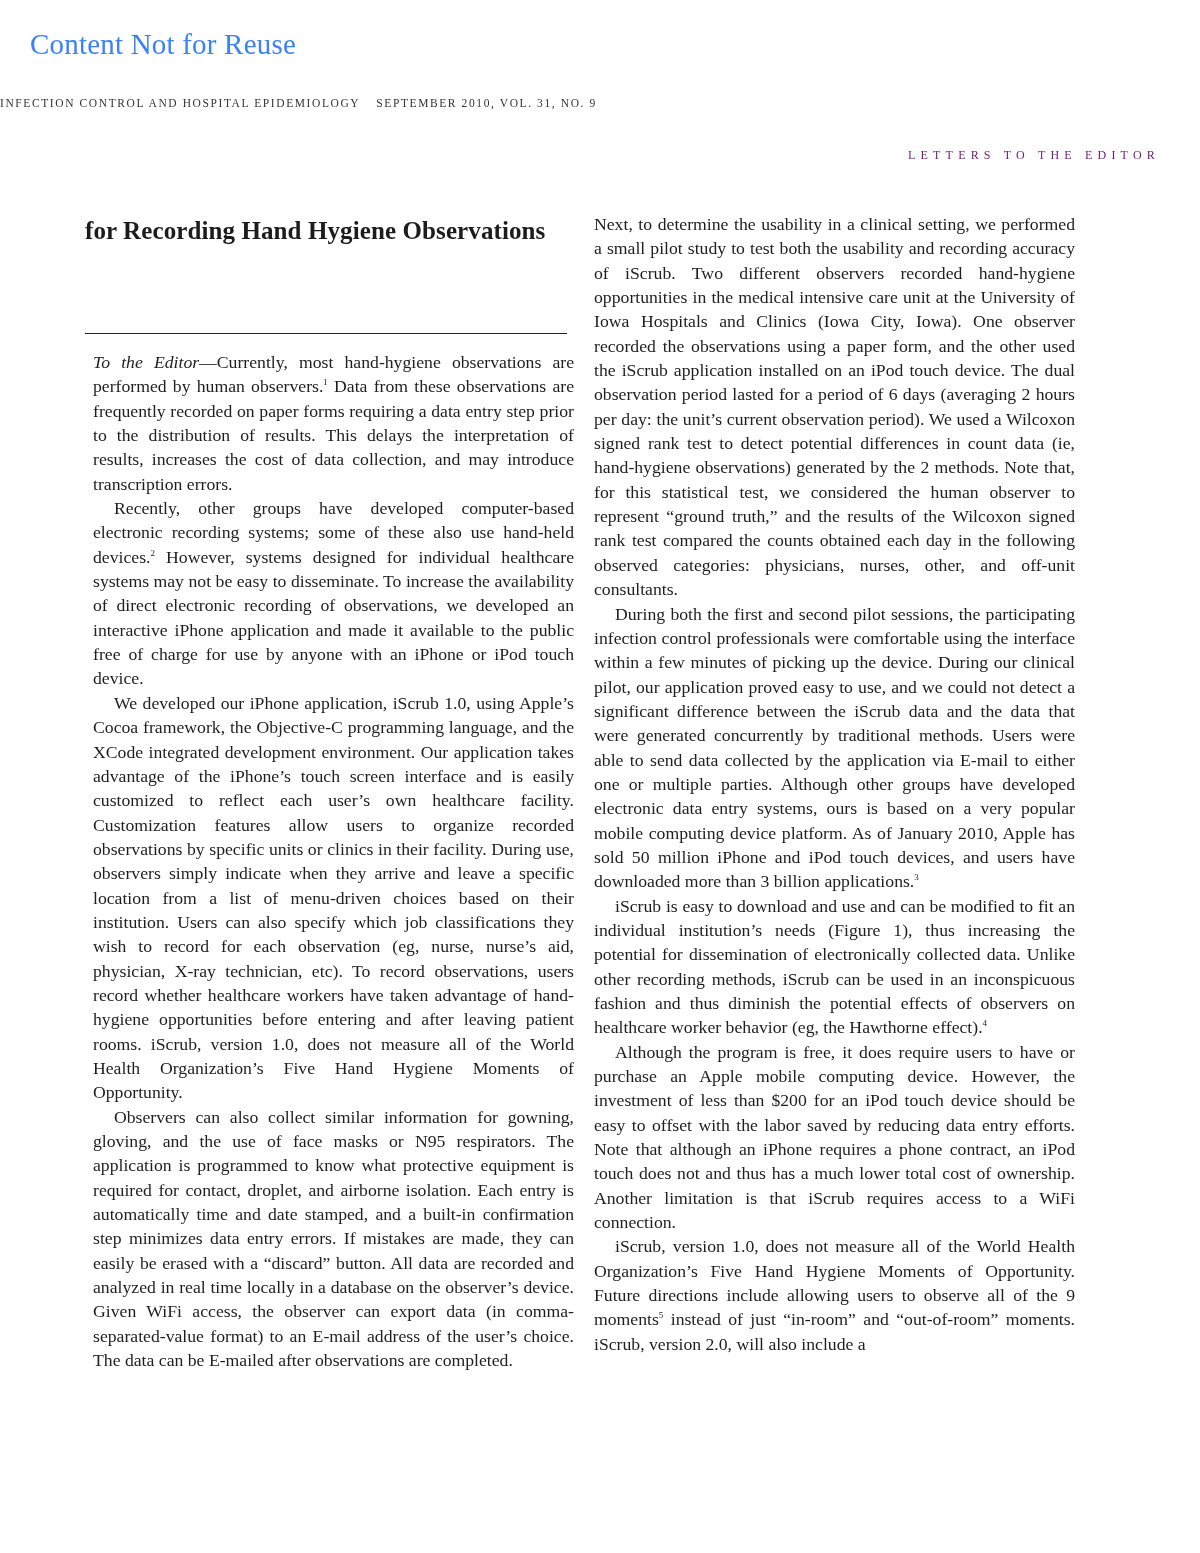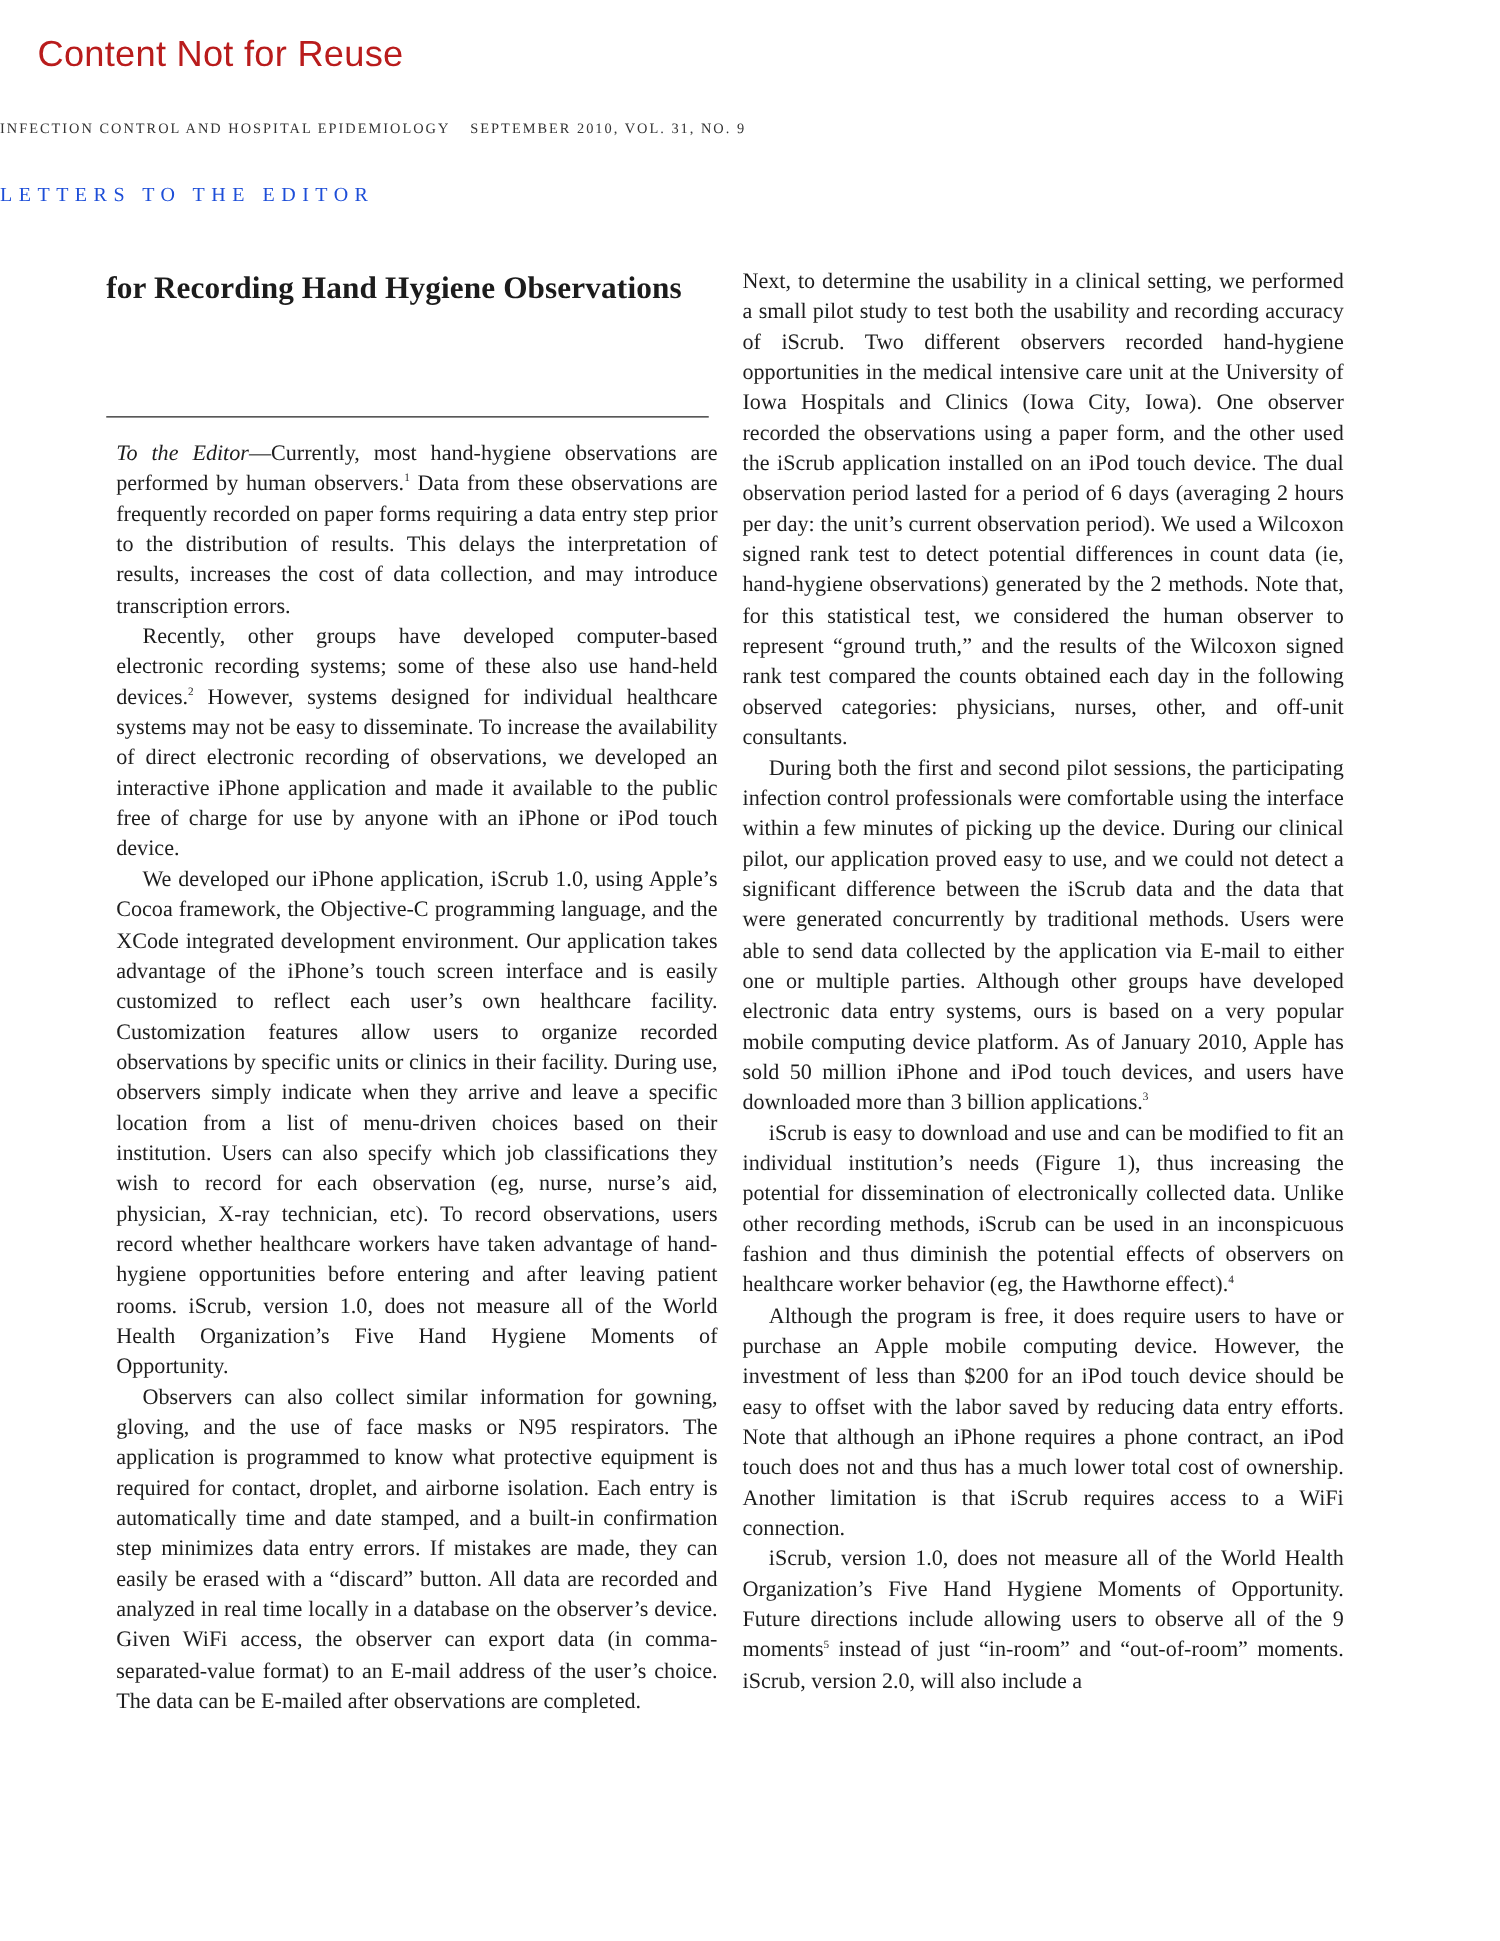--- a/index.html
+++ b/index.html
@@ -12,23 +12,23 @@
       height: 1553px;
       position: relative;
       overflow: hidden;
       color: #1e1e1e;
       font-family: "Liberation Serif", "DejaVu Serif", serif;
     }
     .watermark {
       position: absolute;
       left: 30px;
       top: 28px;
-      font-family: Liberation Sans, sans-serif;
+      font-family: Liberation Serif, serif;
       font-size: 29px;
-      color: #b91c1c;
+      color: #3b82f6;
       letter-spacing: 0.2px;
     }
     .running-head {
       position: absolute;
       left: 0;
       width: 1160px;
       top: 97px;
       text-align: left;
       font-size: 11.5px;
       letter-spacing: 1.6px;
@@ -36,24 +36,24 @@
       text-transform: uppercase;
       font-variant: small-caps;
       white-space: pre;
     }
     .running-head .journal { margin-right: 16px; }
     .section-head {
       position: absolute;
       left: 0;
       width: 1160px;
       top: 148px;
-      text-align: left;
-      font-size: 16px;
+      text-align: right;
+      font-size: 12px;
       letter-spacing: 5.2px;
-      color: #1d4ed8;
+      color: #701a75;
     }
     .col {
       position: absolute;
       width: 481px;
       font-size: 17.7px;
       line-height: 24.35px;
       text-align: justify;
       hyphens: manual;
     }
     .col-left { left: 93px; top: 350px; }

